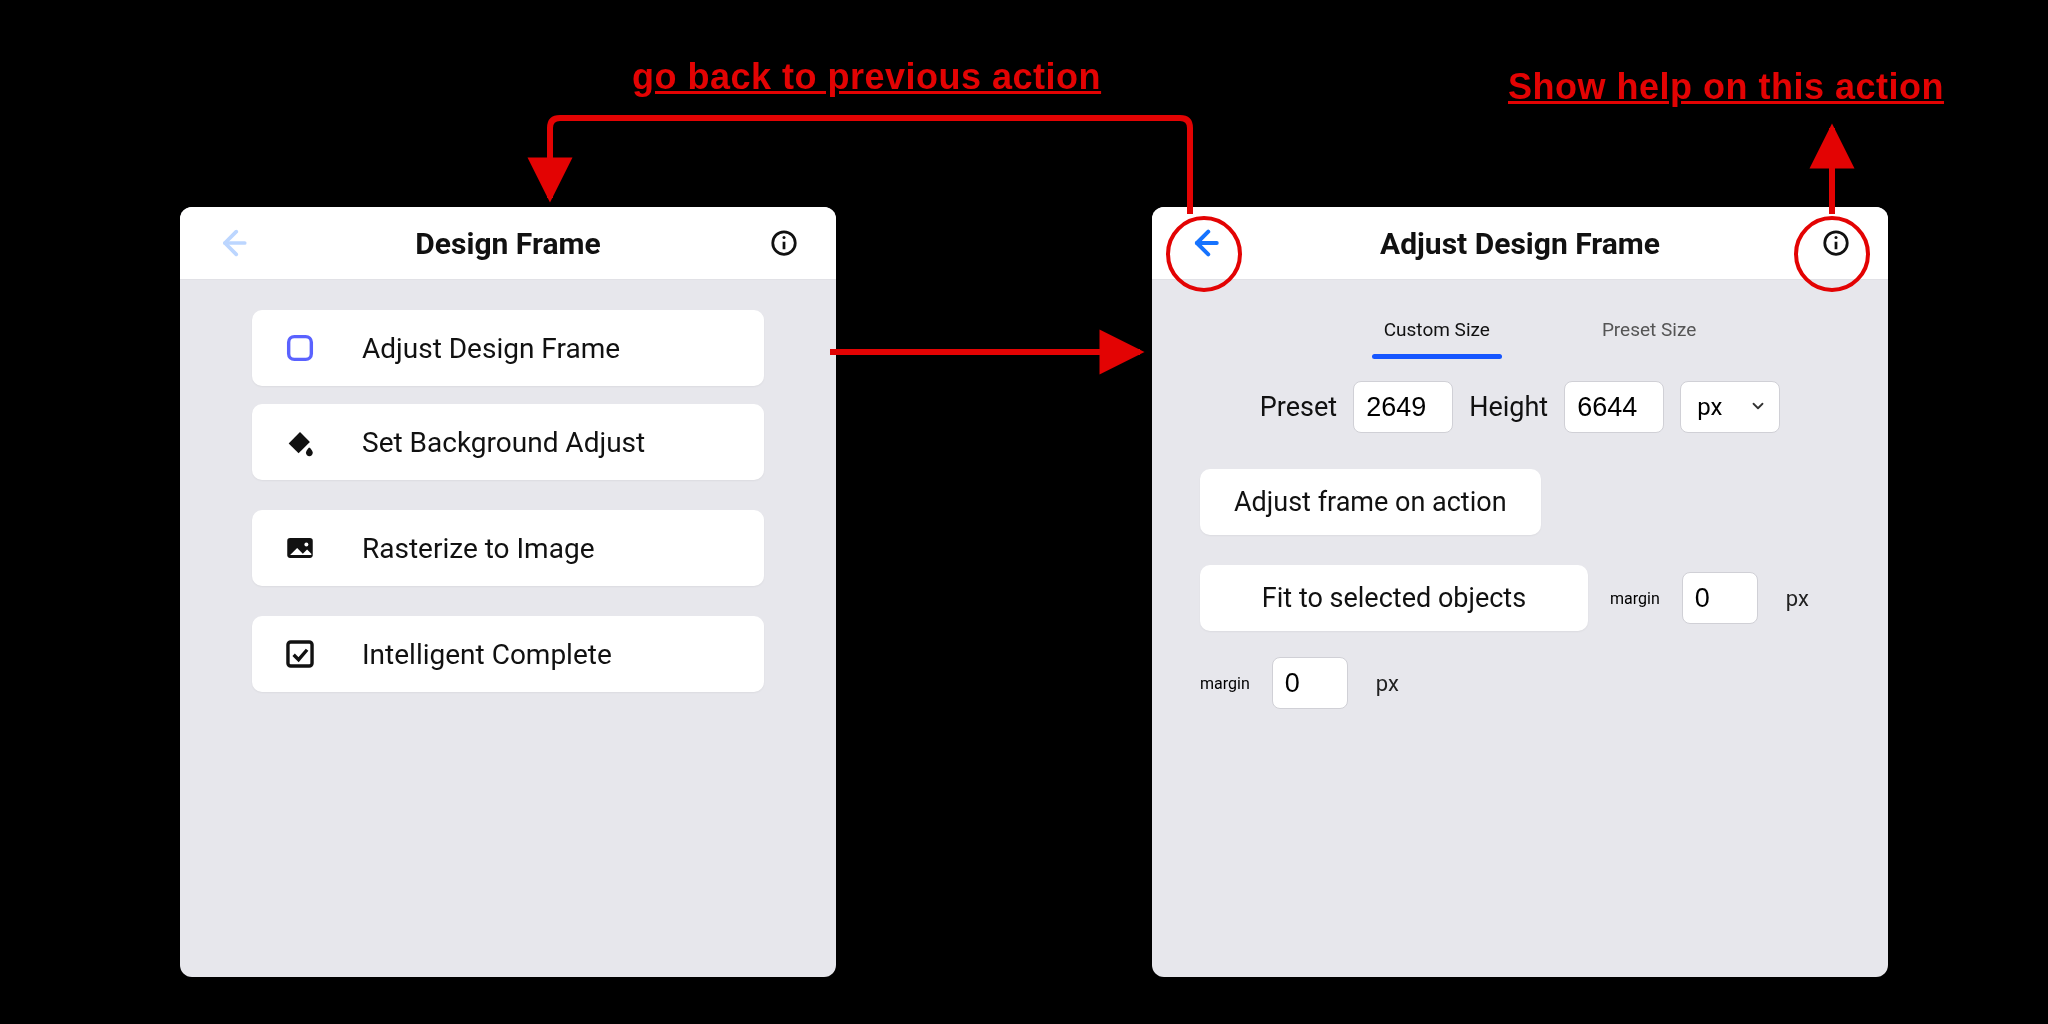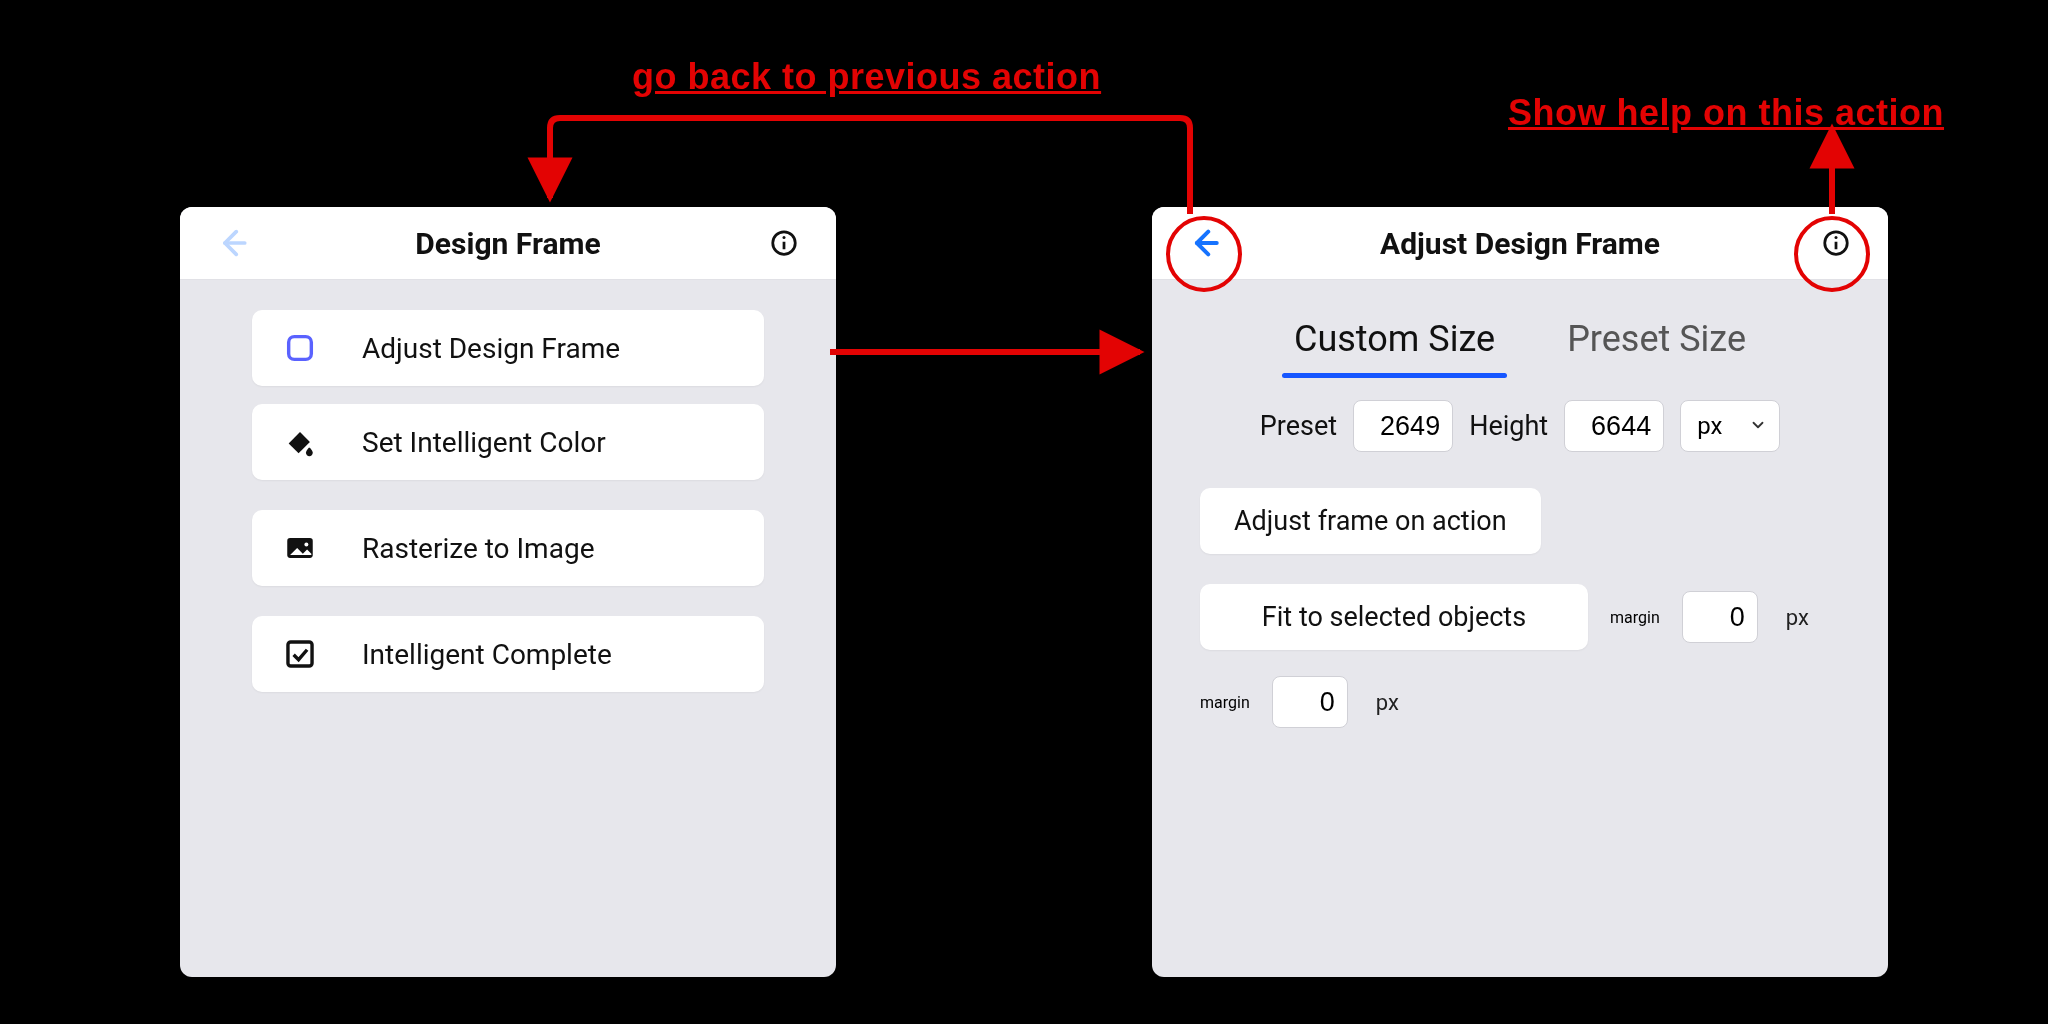--- a/index.html
+++ b/index.html
@@ -34,32 +34,32 @@
     background:#fff;border-radius:10px;padding:20px 30px;
     font-size:28px;color:#111;margin-bottom:18px;
     box-shadow:0 1px 2px rgba(0,0,0,.05);
   }
   .menu-icon{width:36px;height:36px;display:flex;align-items:center;justify-content:center;}
   .menu-icon svg{width:34px;height:34px;display:block}
   .menu-gap{height:12px}
 
   
   .tabs{display:flex;justify-content:center;gap:64px;margin:4px 0 28px;}
-  .tab{font-size:36px;color:#555;padding:12px 4px;position:relative;cursor:pointer;}
+  .tab{font-size:19px;color:#555;padding:12px 4px;position:relative;cursor:pointer;margin-left:40px;}
   .tab.active{color:#111;}
   .tab.active::after{
     content:"";position:absolute;left:-8px;right:-8px;bottom:-6px;height:5px;
     background:#1656ff;border-radius:3px;
   }
 
   .row{display:flex;align-items:center;gap:18px;margin-bottom:26px;justify-content:flex-end;}
   .row .lbl{font-size:27px;color:#111;}
   .num-input{
     width:100px;height:52px;border:1px solid #d0d0d6;border-radius:8px;
-    font-size:27px;text-align:right;padding:16px 12px;background:#fff;
+    font-size:27px;padding:16px 12px;background:#fff;
   }
   .num-input.sm{width:76px}
   .unit-select{
     width:100px;height:52px;border:1px solid #d0d0d6;border-radius:8px;
     background:#fff;font-size:24px;display:flex;align-items:center;
     justify-content:space-between;padding:0 12px 0 16px;cursor:pointer;
   }
   .unit-select svg{width:18px;height:18px}
 
   .pill-btn{
@@ -69,21 +69,21 @@
   }
   .fit-row{display:flex;align-items:center;gap:22px;margin-bottom:26px;}
   .fit-row .pill-btn{width:388px}
   .unit-suffix{font-size:22px;color:#222;margin-left:6px}
 
   
   .anno{position:absolute;pointer-events:none;color:#e30303;
         font-family:Impact,"Arial Black",sans-serif;font-weight:700;
         font-size:36px;letter-spacing:.5px;text-decoration:underline;}
   .anno-text1{left:632px; top:56px;}
-  .anno-text2{left:1508px;top:92px;}
+  .anno-text2{left:1508px;top:66px;}
 
   .circle{position:absolute;border:4px solid #e30303;border-radius:50%;background:transparent;}
   .circle.c-back{left:1166px; top:216px; width:76px; height:76px;}
   .circle.c-info{left:1794px; top:216px; width:76px; height:76px;}
 
   svg.overlay{position:absolute;left:0;top:0;width:2048px;height:1024px;overflow:visible;pointer-events:none;}
 </style>
 </head>
 <body>
 
@@ -121,21 +121,21 @@
         <span>Adjust Design Frame</span>
       </div>
 
       <div class="menu-item">
         <span class="menu-icon">
           <svg viewBox="0 0 24 24" fill="#111">
               <path d="M4 13l8-8 7 7-8 8-7-7z"></path>
               <path d="M19 16c1.2 1.4 2 2.6 2 3.6 0 1.3-1.1 2.4-2.4 2.4S16.2 21 16.2 19.6c0-1 0.8-2.2 2-3.6z"></path>
             </svg>
         </span>
-        <span>Set Intelligent Color</span>
+        <span>Set Background Adjust</span>
       </div>
 
 
       <div class="menu-gap"></div>
 
       <div class="menu-item">
         <span class="menu-icon">
           <svg viewBox="0 0 24 24" fill="#111">
               <rect x="3" y="5" width="18" height="14" rx="2"></rect>
               <path d="M5 17l5-5 4 4 3-3 3 3v1H5z" fill="#fff"></path>

